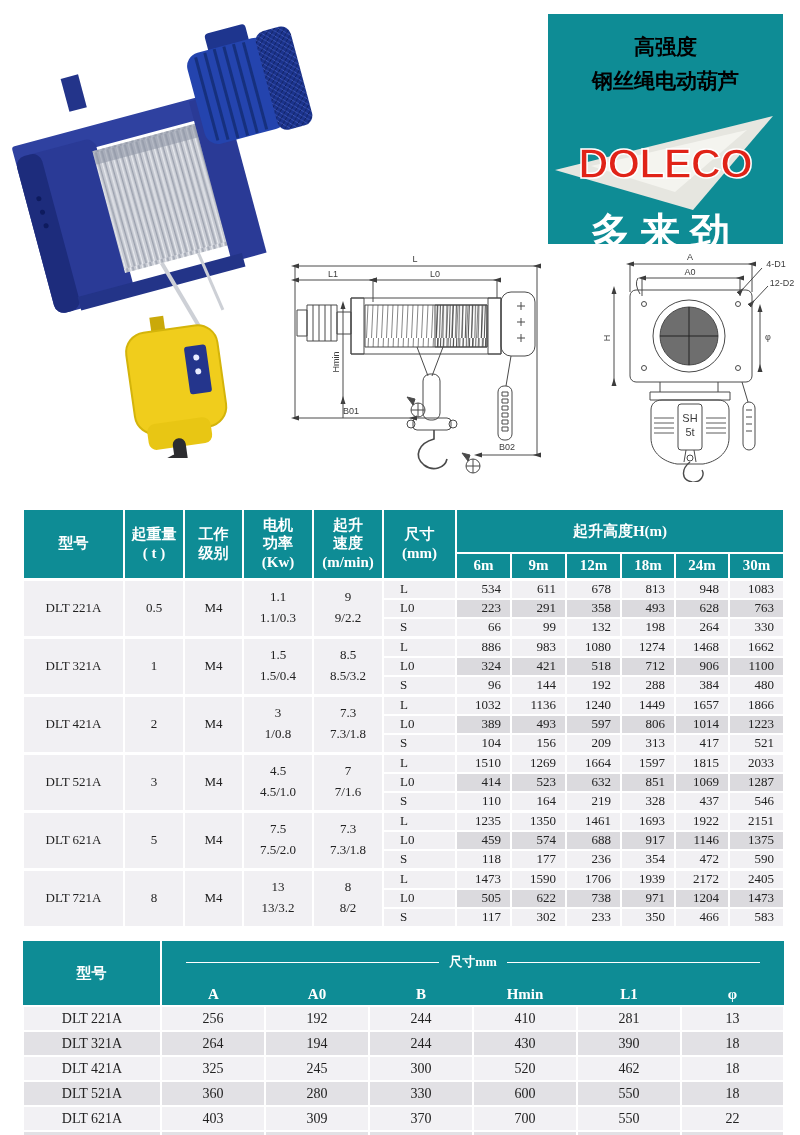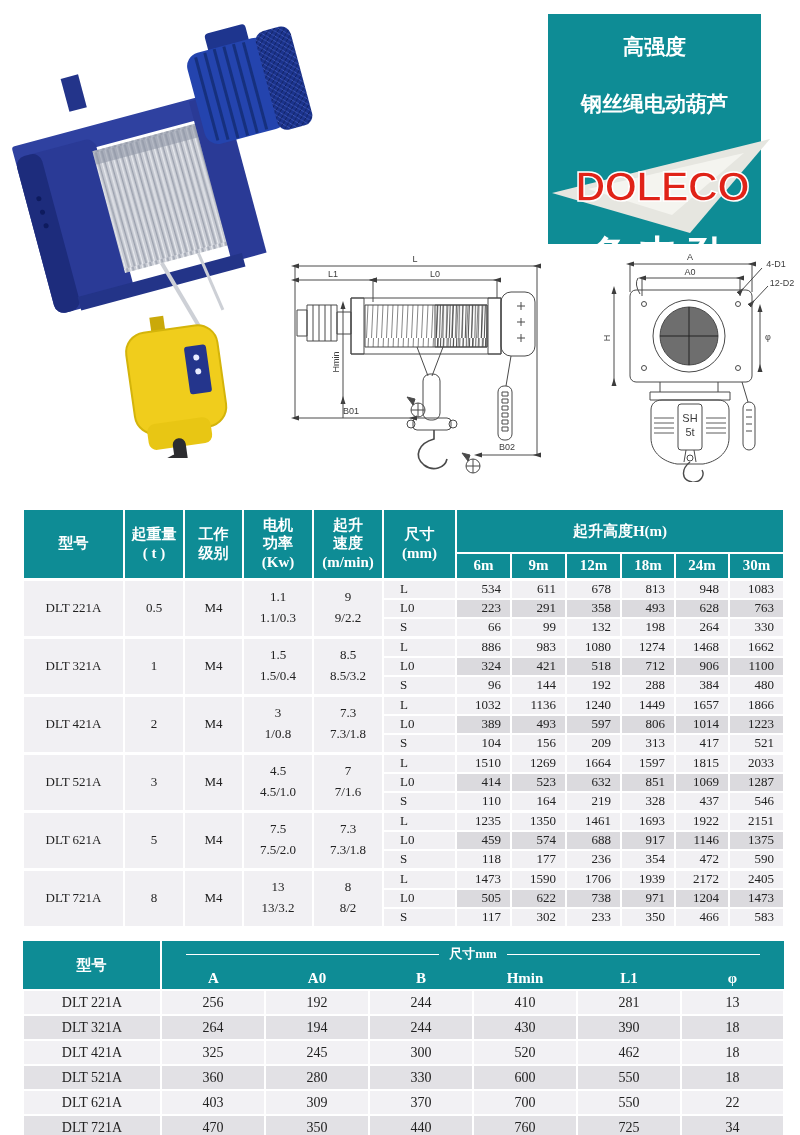--- a/index.html
+++ b/index.html
@@ -1,23 +1,23 @@
 <!DOCTYPE html>
 <html><head>
 <meta charset="utf-8">
 <style>
   html,body{margin:0;padding:0;background:#fff;}
   .page{position:relative;width:800px;height:1135px;background:#fff;overflow:hidden;
         font-family:"Liberation Sans",sans-serif;}
 
   
-  .brand{position:absolute;left:548px;top:14px;width:213px;height:230px;background:#0e8c95;
-         text-align:center;color:#ffffff;}
+  .brand{position:absolute;left:548px;top:14px;width:235px;height:230px;background:#0e8c95;
+         text-align:center;color:#000000;}
   .brand .t1{padding-top:16px;font-size:21px;font-weight:700;line-height:34px;}
-  .brand .t2{font-size:21px;font-weight:700;line-height:34px;margin-top:23px;}
+  .brand .t2{font-size:21px;font-weight:700;line-height:34px;}
   .logo-svg{display:block;margin:10px auto 0 auto;}
 
   
   .diag{position:absolute;}
   .diag text{font-family:"Liberation Sans",sans-serif;font-size:9px;fill:#3c3c3c;}
   .diag line,.diag path,.diag rect,.diag circle,.diag polyline{vector-effect:non-scaling-stroke;}
 
   
   table{border-collapse:collapse;table-layout:fixed;}
   .main-table{position:absolute;left:22px;top:508px;width:761px;}
@@ -36,21 +36,21 @@
   .main-table td.pre{white-space:pre-line;line-height:1.6;}
   .main-table tr.gstart td,.main-table tr.gstart th{border-top:3px solid #fff;}
 
   
   .dim-table{position:absolute;left:22px;top:941px;width:761px;}
   .dim-table thead th{background:#0e8c95;color:#fff;border:0;
        font-family:"Liberation Serif",serif;font-weight:700;font-size:15px;padding:0;}
   .dim-table thead th.model-h{border-right:2px solid #fff;font-size:15px;}
   .dim-table thead tr.dr1{height:17px;}
   .dim-table thead tr.dr2{height:23px;}
-  .dimflex{display:flex;align-items:center;gap:10px;padding:4px 24px;}
+  .dimflex{display:flex;align-items:center;gap:10px;padding:12px 24px;}
   .dimflex .dimline{flex:1;height:1px;background:#fff;}
   .dimflex span{font-size:13px;font-weight:700;}
   .dim-table tbody td{border:2px solid #fff;background:#f2f1f4;text-align:center;
        font-family:"Liberation Serif",serif;font-size:14px;color:#222;height:23px;padding:0;}
   .dim-table tbody tr.alt td{background:#e2e1e5;}
 </style>
 </head>
 <body>
 
 <div class="page">

